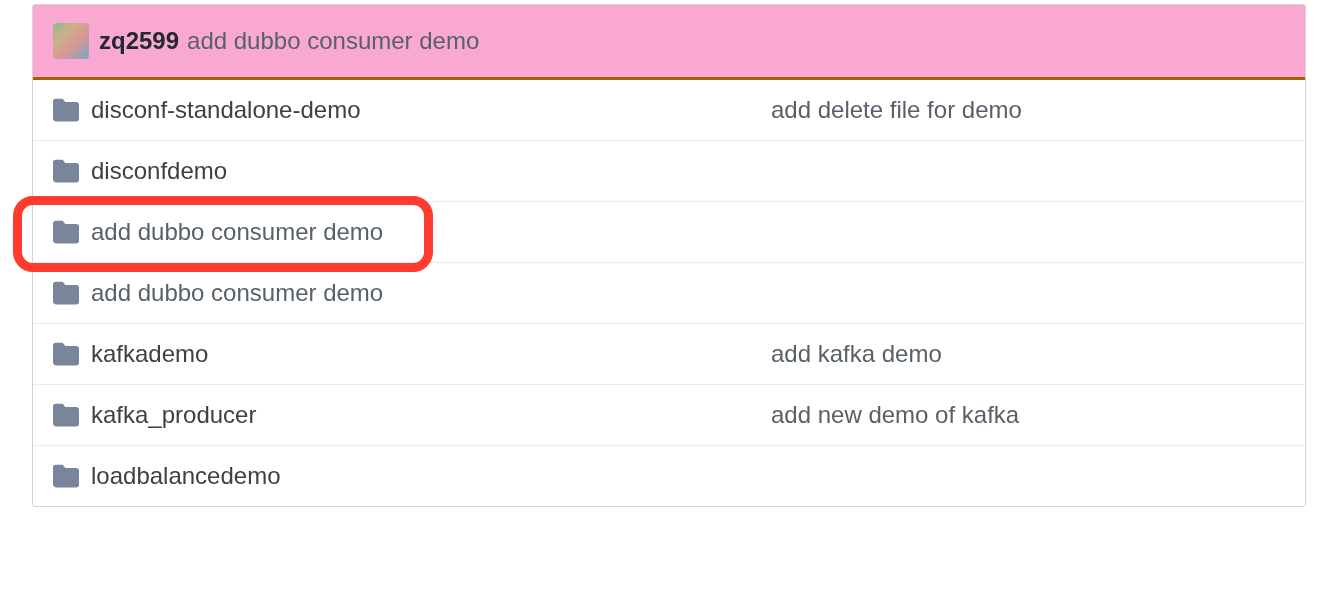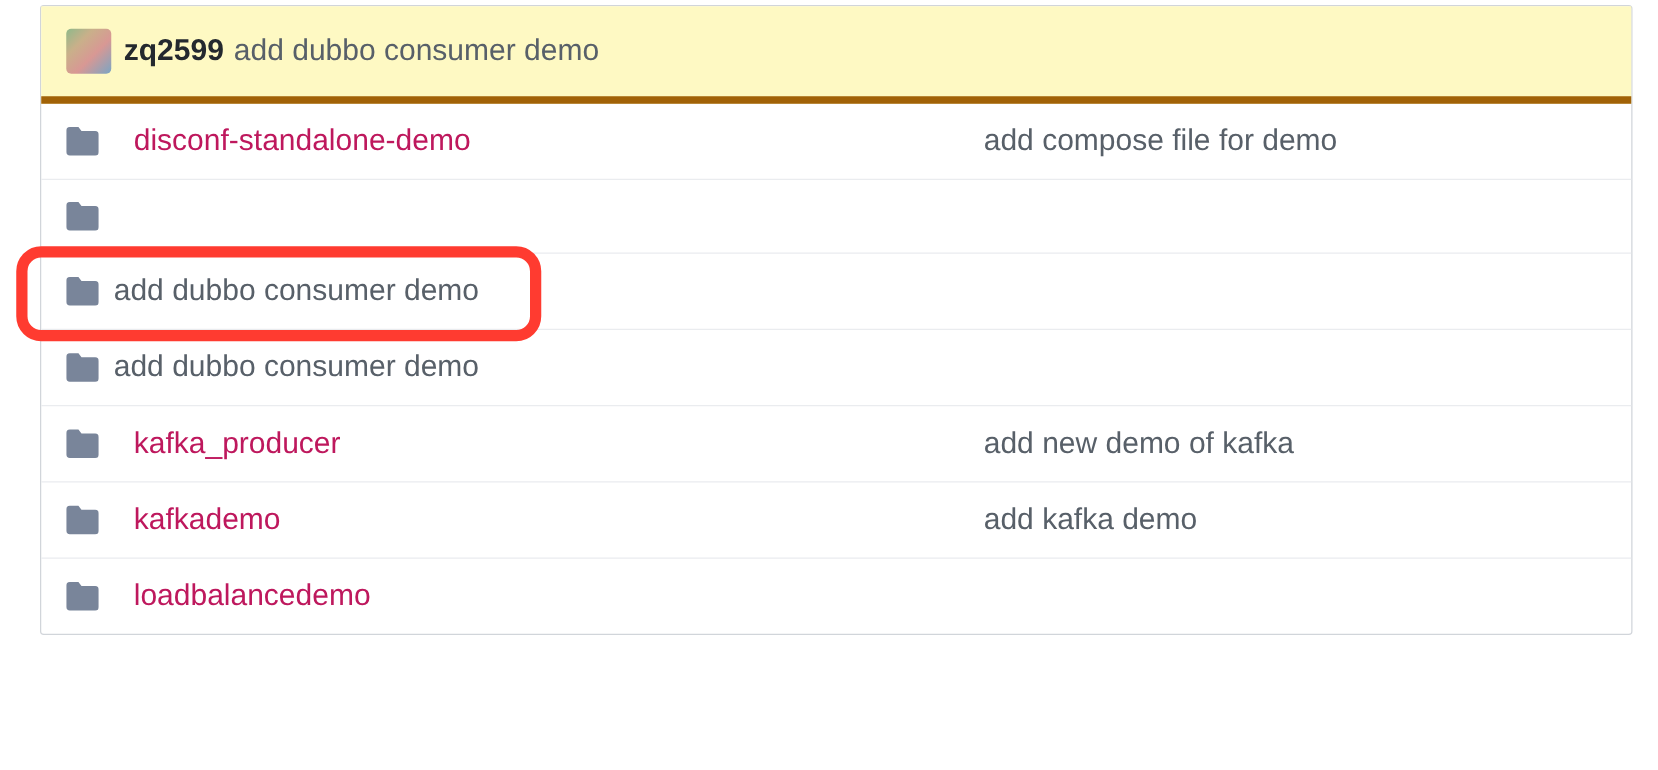--- a/index.html
+++ b/index.html
@@ -15,22 +15,22 @@
     }
     .container {
       border: 1px solid #d1d5da;
       border-radius: 3px;
       margin: 4px 20px 0 32px;
     }
     .header {
       display: flex;
       align-items: center;
       padding: 18px 20px;
-      background-color: #fef9c3;
-      border-bottom: 6px solid #a16207;
+      background-color: #f9a8d4;
+      border-bottom: 3px solid #a16207;
     }
     .avatar {
       width: 36px;
       height: 36px;
       border-radius: 4px;
       margin-right: 10px;
       background: linear-gradient(135deg, #8fb98a 0%, #c9b08a 30%, #d89894 60%, #7aa5c4 100%);
       flex-shrink: 0;
     }
     .username {
@@ -53,24 +53,23 @@
       align-items: center;
     }
     .folder-icon {
       width: 26px;
       height: 26px;
       fill: #79859a;
       margin-right: 12px;
       flex-shrink: 0;
     }
     .file-name {
-      color: #be185d;
+      color: #404040;
       min-width: 680px;
       cursor: pointer;
-      margin-left: 16px;
     }
     .file-msg {
       color: #586069;
       flex: 1;
     }
     .highlight-box {
       position: absolute;
       left: -20px;
       top: -6px;
       width: 420px;
@@ -88,53 +87,54 @@
     <div class="avatar"></div>
     <span class="username">zq2599</span>
     <span class="commit-msg">add dubbo consumer demo</span>
   </div>
   <div id="file-list">
       <div class="file-row">
         <svg class="folder-icon" viewBox="0 0 16 16">
           <path d="M1.75 1A1.75 1.75 0 0 0 0 2.75v10.5C0 14.216.784 15 1.75 15h12.5A1.75 1.75 0 0 0 16 13.25v-8.5A1.75 1.75 0 0 0 14.25 3H7.5L6 1H1.75z"></path>
         </svg>
         <span class="file-name">disconf-standalone-demo</span>
-        <span class="file-msg">add compose file for demo</span>
+        <span class="file-msg">add delete file for demo</span>
       </div>
       <div class="file-row">
         <svg class="folder-icon" viewBox="0 0 16 16">
           <path d="M1.75 1A1.75 1.75 0 0 0 0 2.75v10.5C0 14.216.784 15 1.75 15h12.5A1.75 1.75 0 0 0 16 13.25v-8.5A1.75 1.75 0 0 0 14.25 3H7.5L6 1H1.75z"></path>
         </svg>
+        <span class="file-name">disconfdemo</span>
       </div>
       <div class="file-row">
         <svg class="folder-icon" viewBox="0 0 16 16">
           <path d="M1.75 1A1.75 1.75 0 0 0 0 2.75v10.5C0 14.216.784 15 1.75 15h12.5A1.75 1.75 0 0 0 16 13.25v-8.5A1.75 1.75 0 0 0 14.25 3H7.5L6 1H1.75z"></path>
         </svg>
         <span class="file-msg">add dubbo consumer demo</span>
         <div class="highlight-box"></div>
       </div>
       <div class="file-row">
         <svg class="folder-icon" viewBox="0 0 16 16">
           <path d="M1.75 1A1.75 1.75 0 0 0 0 2.75v10.5C0 14.216.784 15 1.75 15h12.5A1.75 1.75 0 0 0 16 13.25v-8.5A1.75 1.75 0 0 0 14.25 3H7.5L6 1H1.75z"></path>
         </svg>
         <span class="file-msg">add dubbo consumer demo</span>
       </div>
       <div class="file-row">
         <svg class="folder-icon" viewBox="0 0 16 16">
           <path d="M1.75 1A1.75 1.75 0 0 0 0 2.75v10.5C0 14.216.784 15 1.75 15h12.5A1.75 1.75 0 0 0 16 13.25v-8.5A1.75 1.75 0 0 0 14.25 3H7.5L6 1H1.75z"></path>
         </svg>
-        <span class="file-name">kafka_producer</span>
-        <span class="file-msg">add new demo of kafka</span>
+        <span class="file-name">kafkademo</span>
+        <span class="file-msg">add kafka demo</span>
       </div>
       <div class="file-row">
         <svg class="folder-icon" viewBox="0 0 16 16">
           <path d="M1.75 1A1.75 1.75 0 0 0 0 2.75v10.5C0 14.216.784 15 1.75 15h12.5A1.75 1.75 0 0 0 16 13.25v-8.5A1.75 1.75 0 0 0 14.25 3H7.5L6 1H1.75z"></path>
         </svg>
-        <span class="file-name">kafkademo</span>
-        <span class="file-msg">add kafka demo</span>
+        <span class="file-name">kafka_producer</span>
+        <span class="file-msg">add new demo of kafka</span>
       </div>
       <div class="file-row">
         <svg class="folder-icon" viewBox="0 0 16 16">
           <path d="M1.75 1A1.75 1.75 0 0 0 0 2.75v10.5C0 14.216.784 15 1.75 15h12.5A1.75 1.75 0 0 0 16 13.25v-8.5A1.75 1.75 0 0 0 14.25 3H7.5L6 1H1.75z"></path>
         </svg>
         <span class="file-name">loadbalancedemo</span>
       </div>
     </div>
 </div>
 

